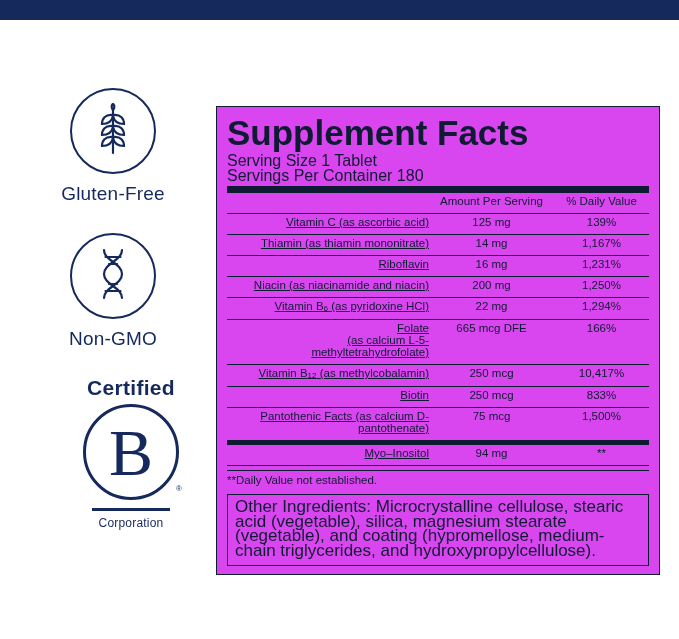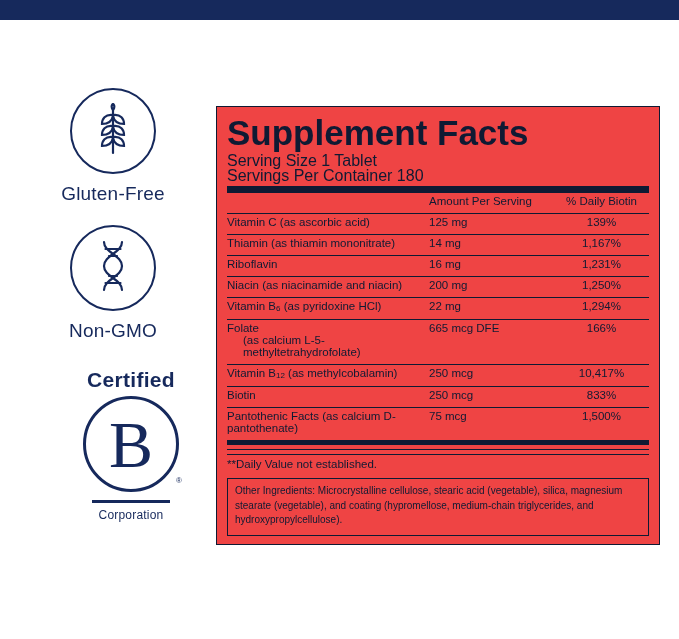--- a/index.html
+++ b/index.html
@@ -56,21 +56,21 @@
   .circle {
     width: 86px;
     height: 86px;
     border: 2.5px solid #16295c;
     border-radius: 50%;
     display: flex;
     align-items: center;
     justify-content: center;
     box-sizing: border-box;
   }
-  .badge-gf { margin-bottom: 20px; }
+  .badge-gf { margin-bottom: 28px; }
   .badge-gmo { margin-bottom: 26px; }
 
   
   .bcorp {
     display: flex;
     flex-direction: column;
     align-items: center;
     color: #16295c;
     margin-left: 36px;
   }
@@ -117,21 +117,21 @@
   }
 
   
   .panel {
     position: absolute;
     left: 216px;
     top: 106px;
     width: 444px;
     box-sizing: border-box;
     border: 1.5px solid #0f1a33;
-    background: #ef4444;
+    background: #d946ef;
     padding: 6px 10px 8px 10px;
   }
   .sf-title {
     font-size: 35px;
     font-weight: bold;
     letter-spacing: 0px;
     color: #0f1a33;
     line-height: 40px;
     white-space: nowrap;
   }
@@ -154,23 +154,23 @@
   table.sf {
     width: 100%;
     border-collapse: collapse;
     font-size: 11.5px;
     color: #0f1a33;
   }
   table.sf td {
     padding: 2px 0 2px 0;
     vertical-align: top;
   }
-  .col-name { text-align: left; }
+  .col-name { text-align: right; text-decoration: underline; }
   .col-amt {
-    text-align: left;
+    text-align: center;
     width: 125px;
     white-space: nowrap;
     margin-top: 28px;
   }
   .col-dv {
     text-align: center;
     width: 95px;
     white-space: nowrap;
   }
   .hdr td {
@@ -196,21 +196,21 @@
   .footnote {
     font-size: 11.5px;
     color: #0f1a33;
     padding-top: 3px;
     padding-bottom: 1px;
   }
   .other-box {
     border: 1.5px solid #0f1a33;
     margin-top: 7px;
     padding: 5px 7px 7px 7px;
-    font-size: 10px;
+    font-size: 17px;
     line-height: 14.5px;
     color: #0f1a33;
   }
 </style>
 </head>
 <body>
 
 <div class="page">
 
   <div class="top-bar"></div>
@@ -269,21 +269,21 @@
     <div class="sf-serving">Serving Size 1 Tablet</div>
     <div class="sf-serving">Servings Per Container 180</div>
 
     <div class="rule-thick"></div>
 
     <table class="sf">
       <tbody>
           <tr class="hdr">
         <td class="col-name"></td>
         <td class="col-amt">Amount Per Serving</td>
-        <td class="col-dv">% Daily Biotin</td>
+        <td class="col-dv">% Daily Value</td>
       </tr>
       <tr class="row-sep">
             <td colspan="3"></td>
           </tr>
 
       <tr>
         <td class="col-name">Vitamin C (as ascorbic acid)</td>
         <td class="col-amt">125 mg</td>
         <td class="col-dv">139%</td>
       </tr>
@@ -366,20 +366,25 @@
             <td colspan="3"></td>
           </tr>
 
     </tbody>
       </table>
 
     <div class="rule-med"></div>
 
     <table class="sf">
       <tbody>
+          <tr>
+        <td class="col-name">Myo–Inositol</td>
+        <td class="col-amt">94 mg</td>
+        <td class="col-dv">**</td>
+      </tr>
       <tr class="row-sep">
             <td colspan="3"></td>
           </tr>
 
       <tr class="row-sep">
             <td colspan="3"></td>
           </tr>
     </tbody>
       </table>
 

